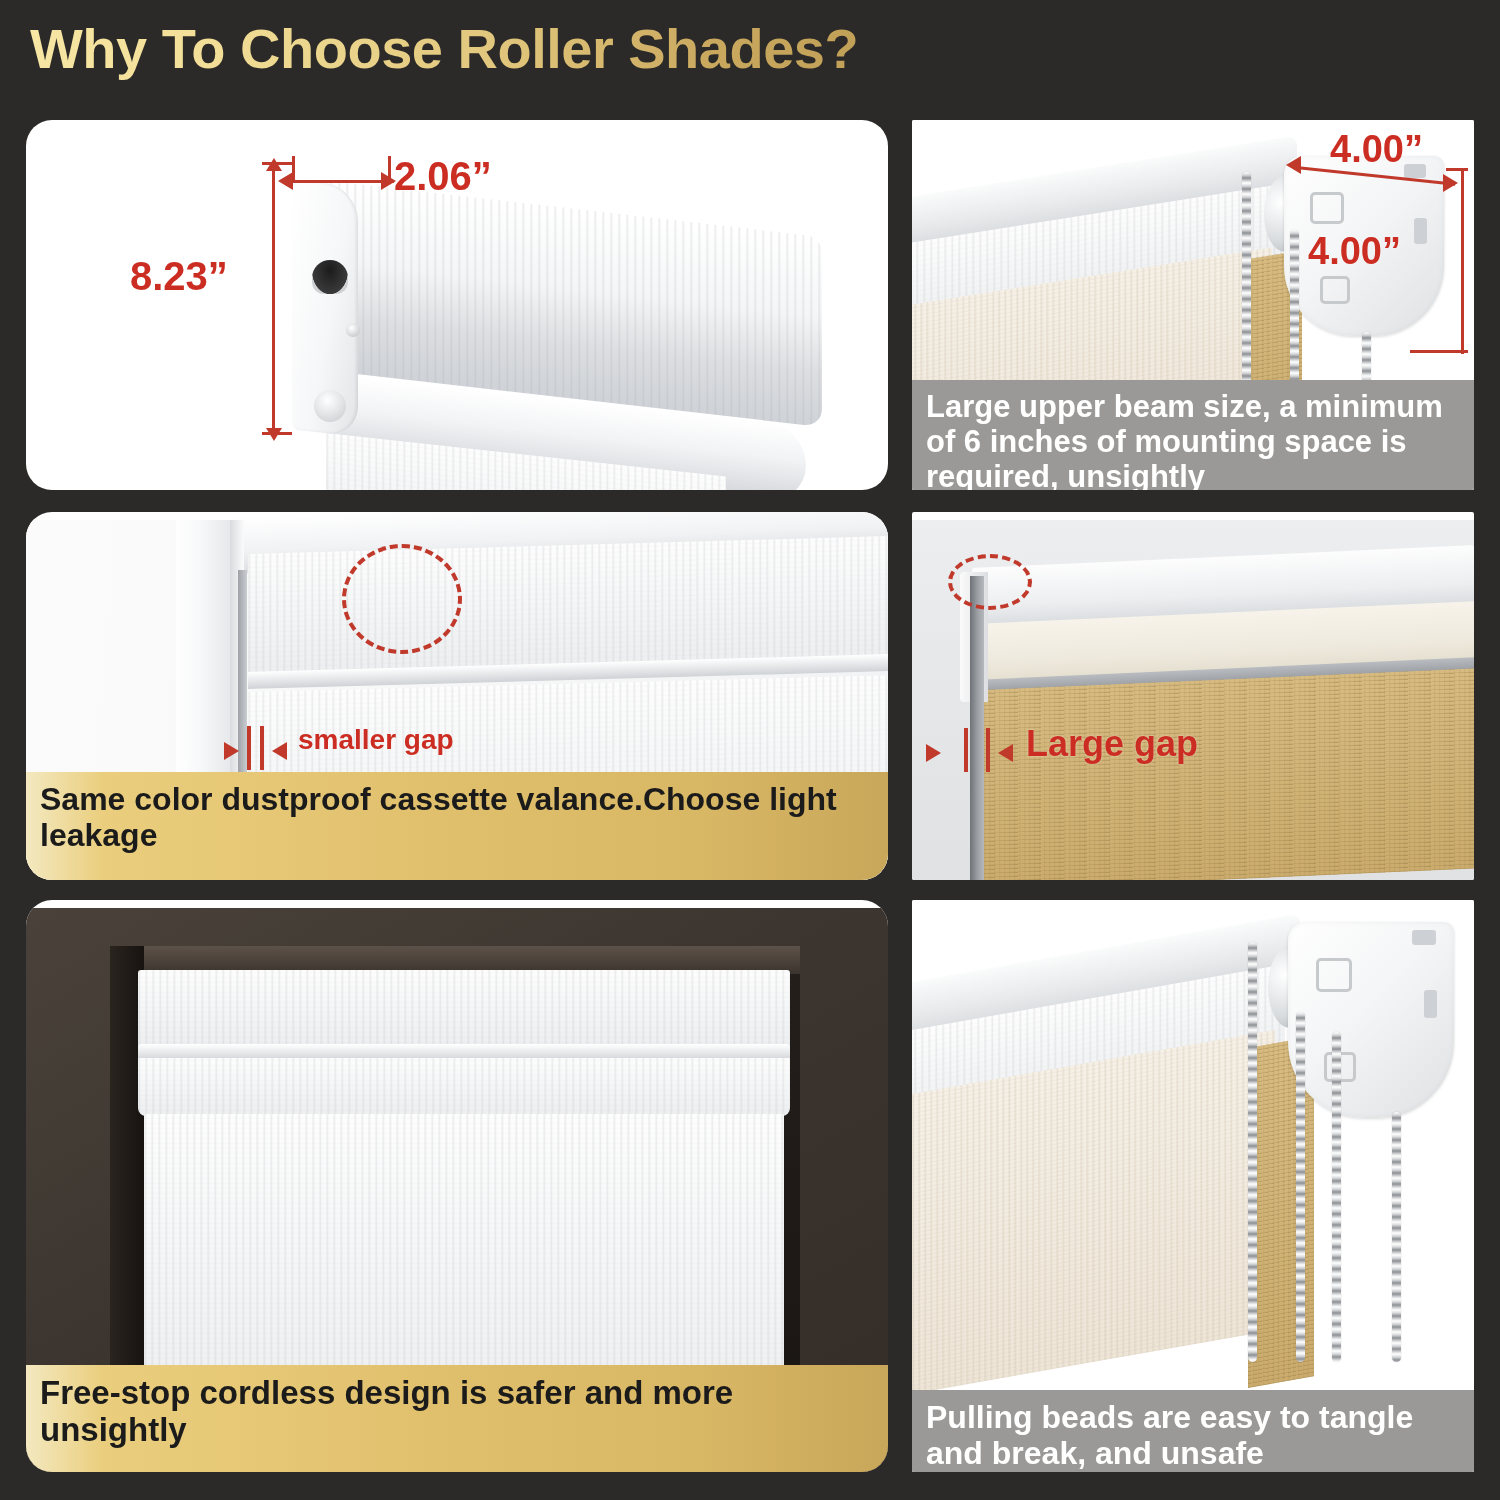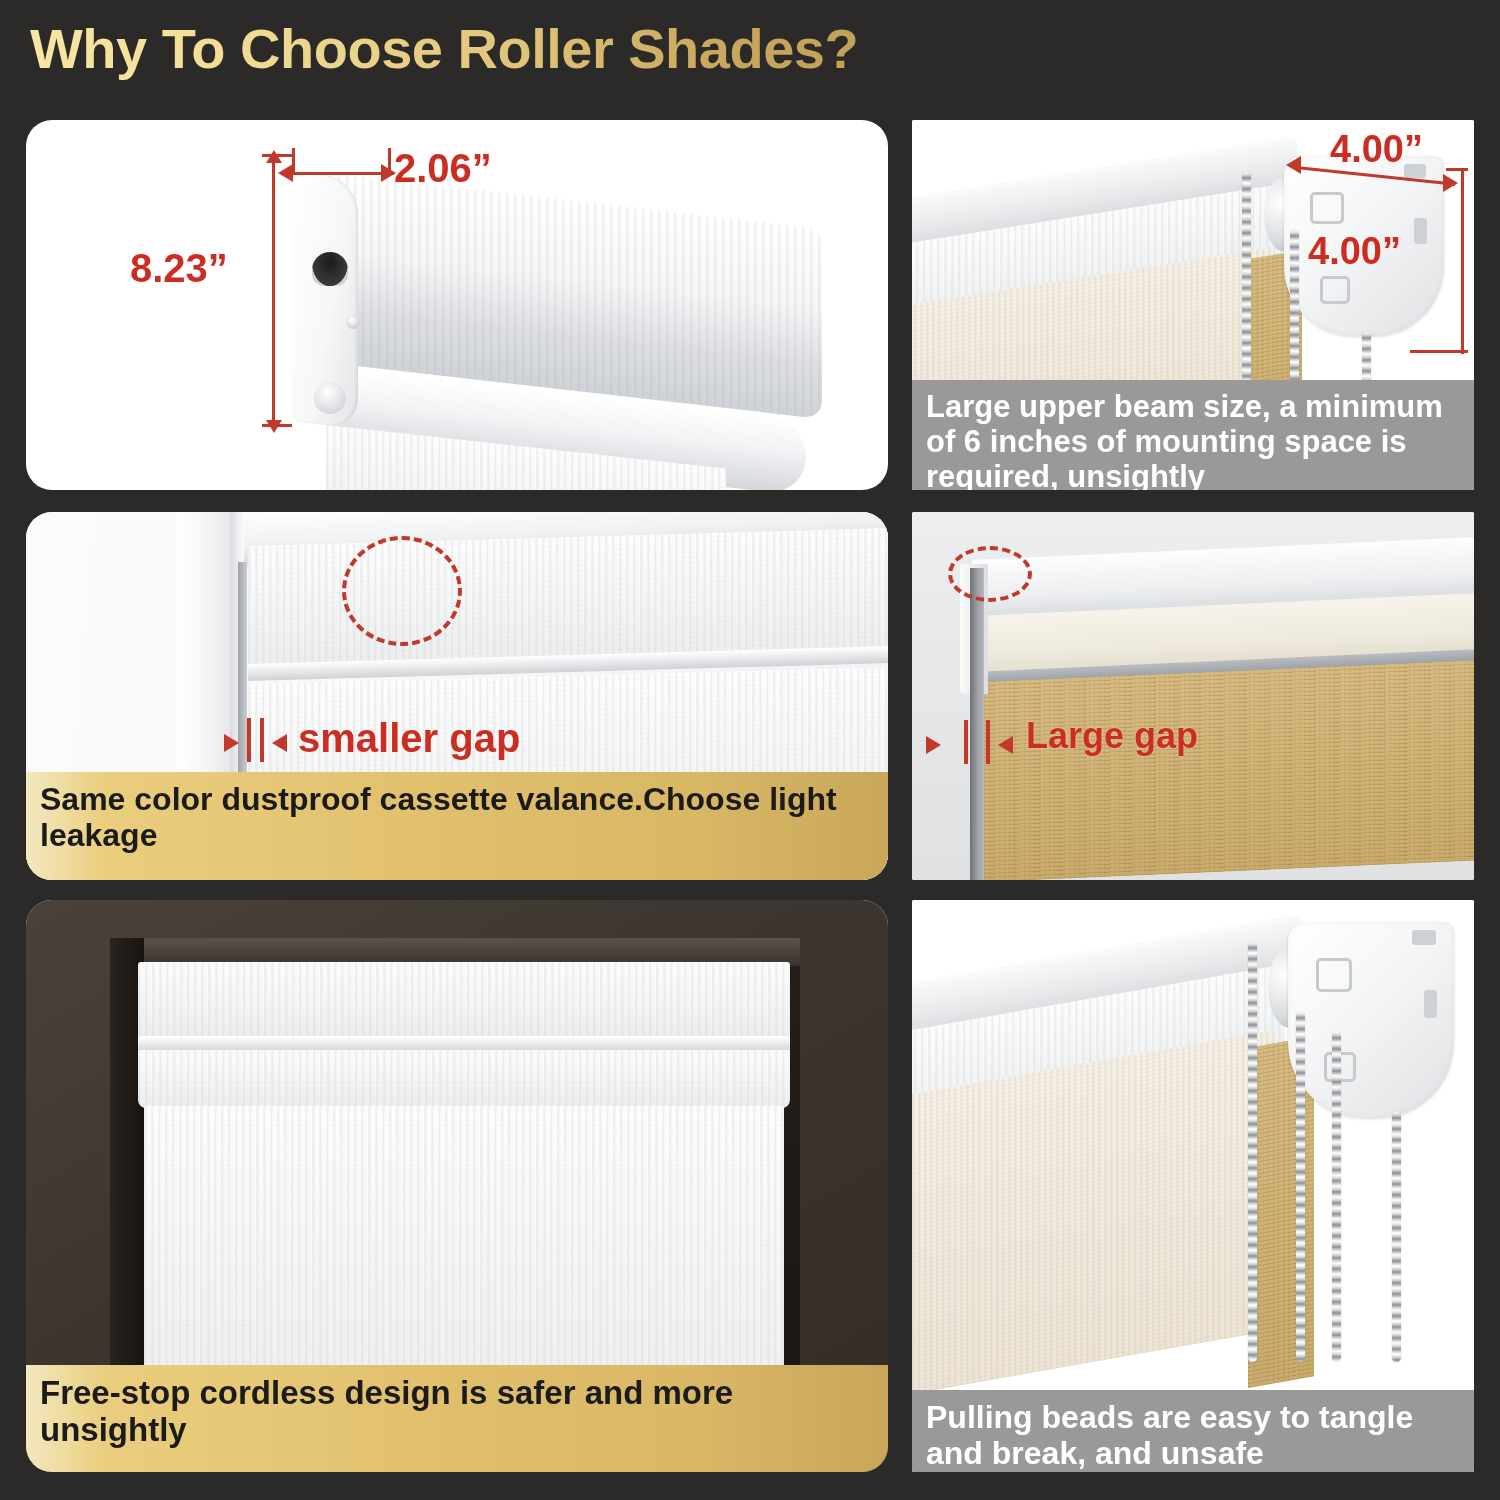--- a/index.html
+++ b/index.html
@@ -28,21 +28,21 @@
   .panel.left  { border-radius:26px; }
   .panel.right { border-radius:2px; }
 
   #panel-1 { left:26px;  top:120px;  width:862px; height:370px; }
   #panel-2 { left:912px; top:120px;  width:562px; height:370px; }
   #panel-3 { left:26px;  top:512px;  width:862px; height:368px; }
   #panel-4 { left:912px; top:512px;  width:562px; height:368px; }
   #panel-5 { left:26px;  top:900px;  width:862px; height:572px; }
   #panel-6 { left:912px; top:900px;  width:562px; height:572px; }
 
-  .photo { position:absolute; left:0; top:0; width:100%; height:100%; }
+  .photo { position:absolute; left:0; top:8px; width:100%; height:100%; }
 
   
   .caption {
     position:absolute; left:0; bottom:0; width:100%;
     padding:9px 14px 12px 14px;
     font-weight:bold; line-height:1.13;
   }
   .caption.gold {
     background:linear-gradient(90deg,#f3e8bf 0%,#eace7d 9%,#e0bf6c 50%,#d8b765 78%,#c9a75a 100%);
     color:#1b1b1b;
@@ -378,21 +378,21 @@
     <div id="p3-cassette-lip"></div>
     <div id="p3-shade" class="fabric-white"></div>
     <div id="p3-gapbar"></div>
 
     <div class="dashed-circle" style="left:316px;top:24px;width:120px;height:110px;"></div>
 
     <div class="arrow-r" style="left:198px;top:222px;"></div>
     <div class="tick" style="left:221px;top:206px;height:44px;"></div>
     <div class="tick" style="left:234px;top:206px;height:44px;"></div>
     <div class="arrow-l" style="left:246px;top:222px;"></div>
-    <div class="dim-text" style="left:272px;top:206px;font-size:40px;">smaller gap</div>
+    <div class="dim-text" style="left:272px;top:206px;font-size:28px;">smaller gap</div>
   </div>
   <div class="caption gold" id="cap-3">Same color dustproof cassette valance.Choose light leakage</div>
 </div>
 
 <div class="panel right" id="panel-4">
   <div class="photo">
     <div id="p4-wall"></div>
     <div id="p4-headrail"></div>
     <div id="p4-headrail2"></div>
     <div id="p4-railshadow"></div>

